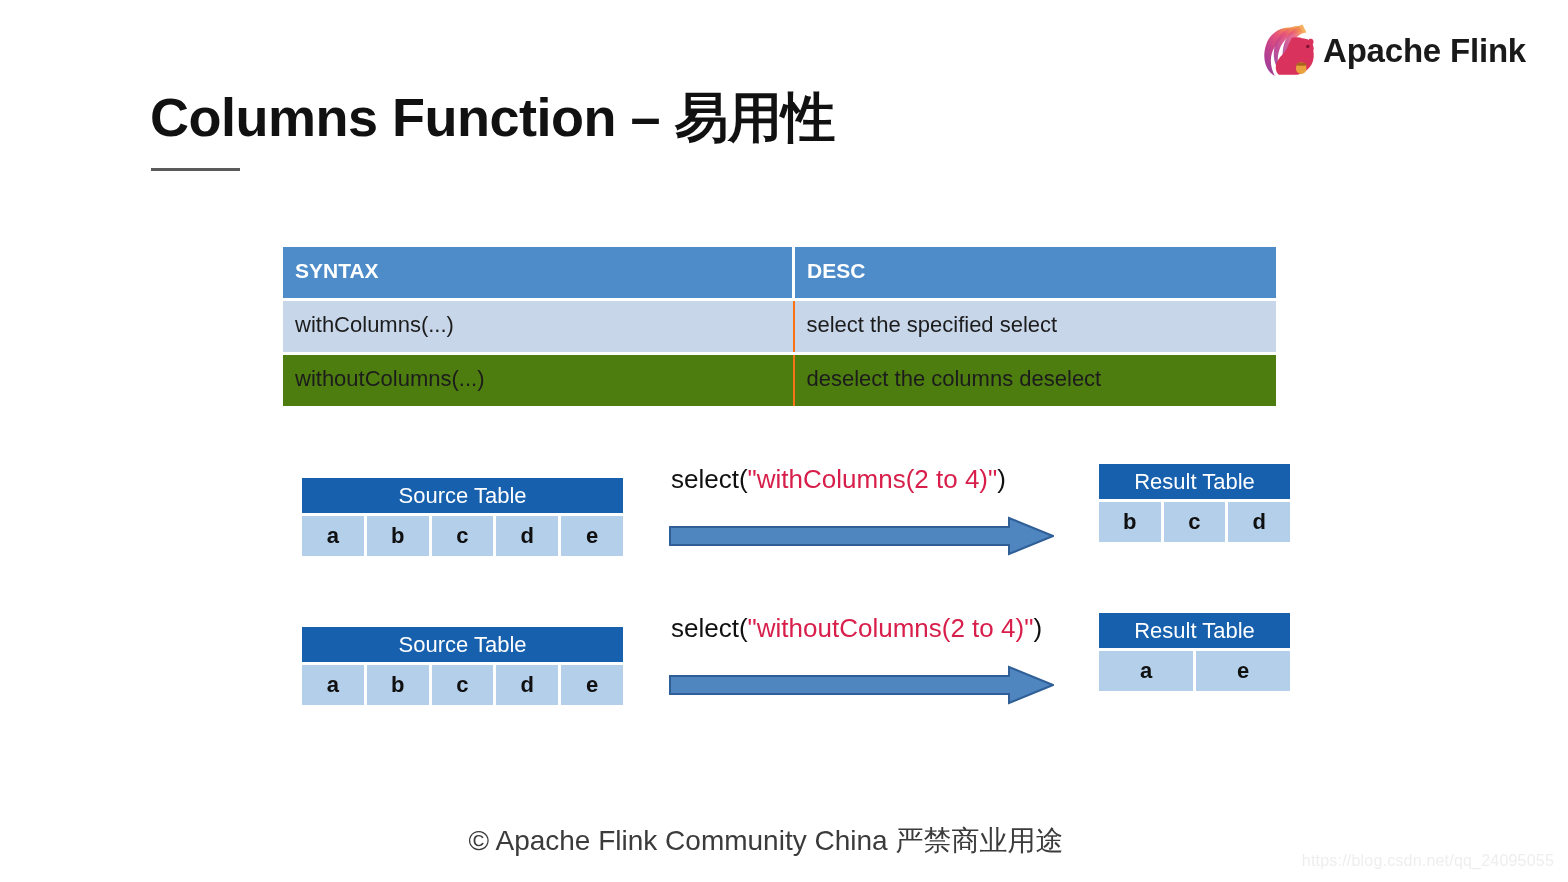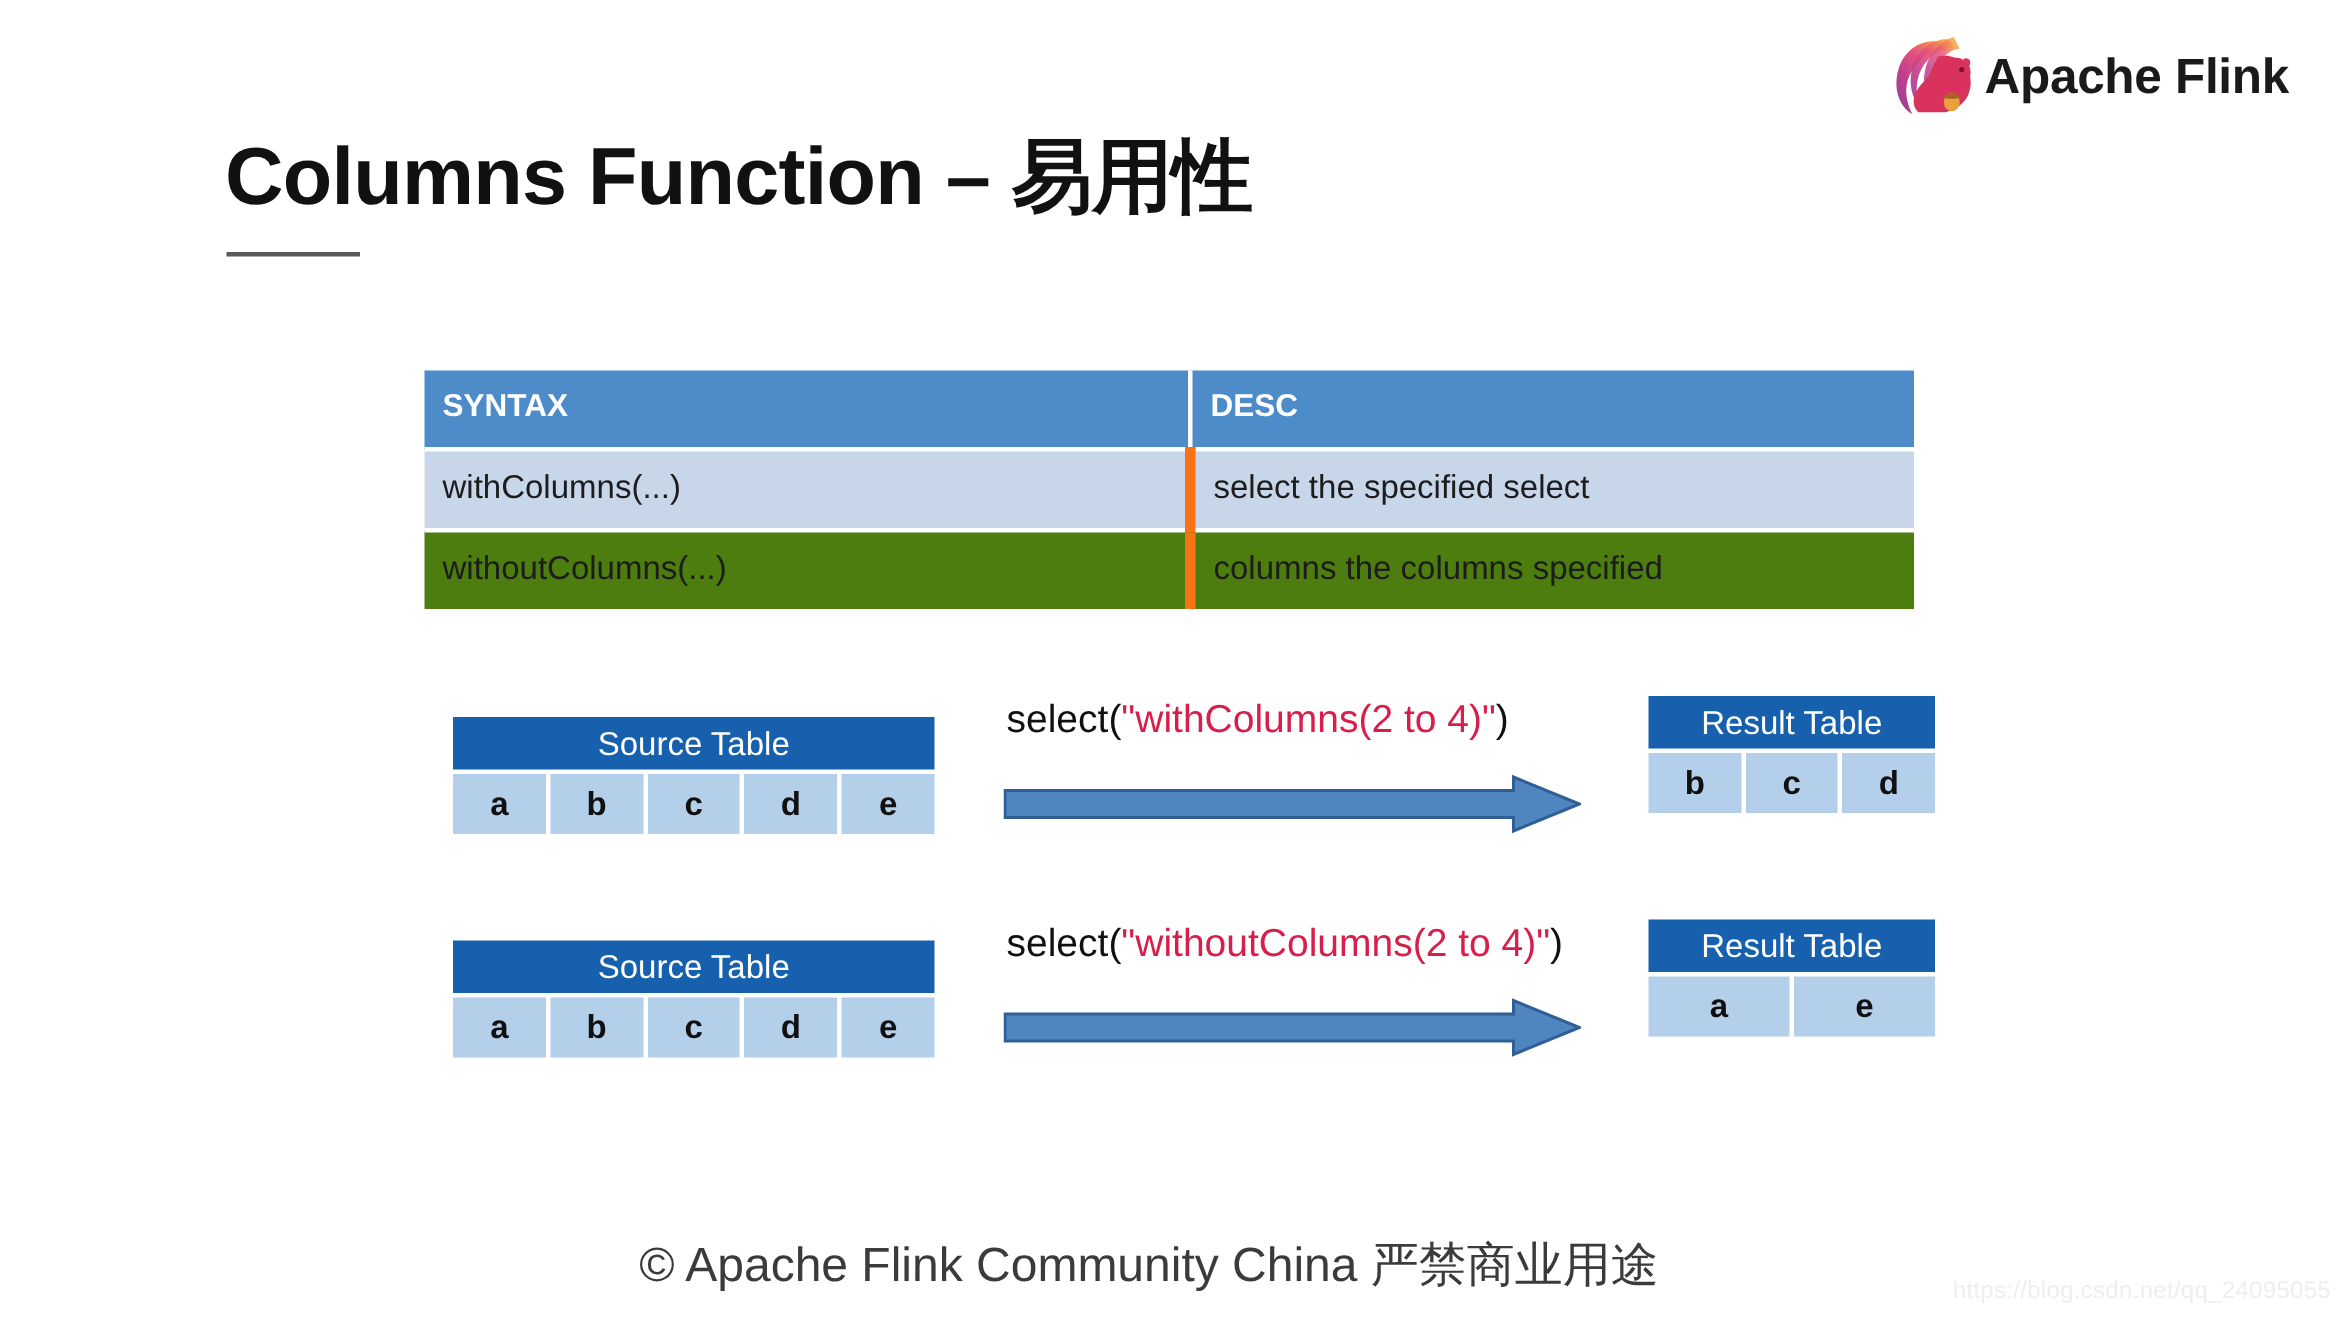--- a/index.html
+++ b/index.html
@@ -79,21 +79,21 @@
     font-size: 21px;
     font-weight: bold;
     border-right: 3px solid #ffffff;
   }
   #syntax-table thead th:last-child { border-right: none; }
   #syntax-table tbody tr.row-odd td { background: #c8d6ea; }
   #syntax-table tbody tr.row-even td { background: #4d7c0f; }
   #syntax-table tbody td {
     font-size: 22px;
     color: #1c1c1c;
-    border-right: 7px solid #f97316;
+    border-right: 2px solid #f97316;
     border-top: 3px solid #ffffff;
   }
   #syntax-table tbody td:last-child { border-right: none; }
   #syntax-table .col-syntax { width: 497px; }
 
   
   .flow-row {
     position: absolute;
     left: 0;
     width: 1568px;
@@ -155,21 +155,21 @@
     top: 41px;
   }
 
   
   #footer {
     position: absolute;
     left: 0;
     top: 822px;
     width: 1532px;
     text-align: center;
-    font-size: 32px;
+    font-size: 28px;
     color: #3b3b3b;
     font-weight: normal;
   }
   #watermark {
     position: absolute;
     right: 14px;
     bottom: 12px;
     font-size: 16px;
     color: #eeeeee;
     letter-spacing: 0.2px;
@@ -219,21 +219,21 @@
       <th>DESC</th>
     </tr>
   </thead>
   <tbody>
     <tr class="row-odd">
       <td>withColumns(...)</td>
       <td>select the specified select</td>
     </tr>
     <tr class="row-even">
       <td>withoutColumns(...)</td>
-      <td>columns the columns specified</td>
+      <td>deselect the columns deselect</td>
     </tr>
   </tbody>
 </table>
 
 <div class="flow-row" id="flow-row-1">
 
   <table class="tbl" id="source-table-1">
     <tbody>
         <tr>
       <td class="tbl-header" colspan="5">Source Table</td>

